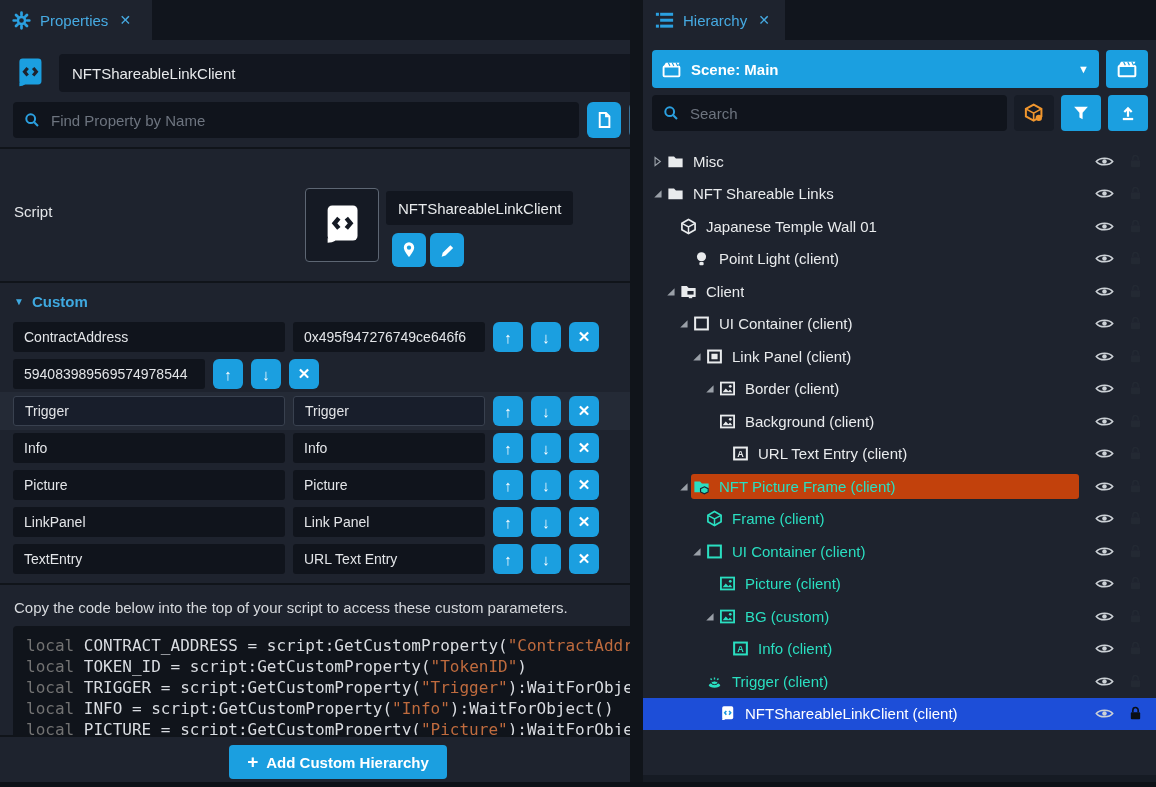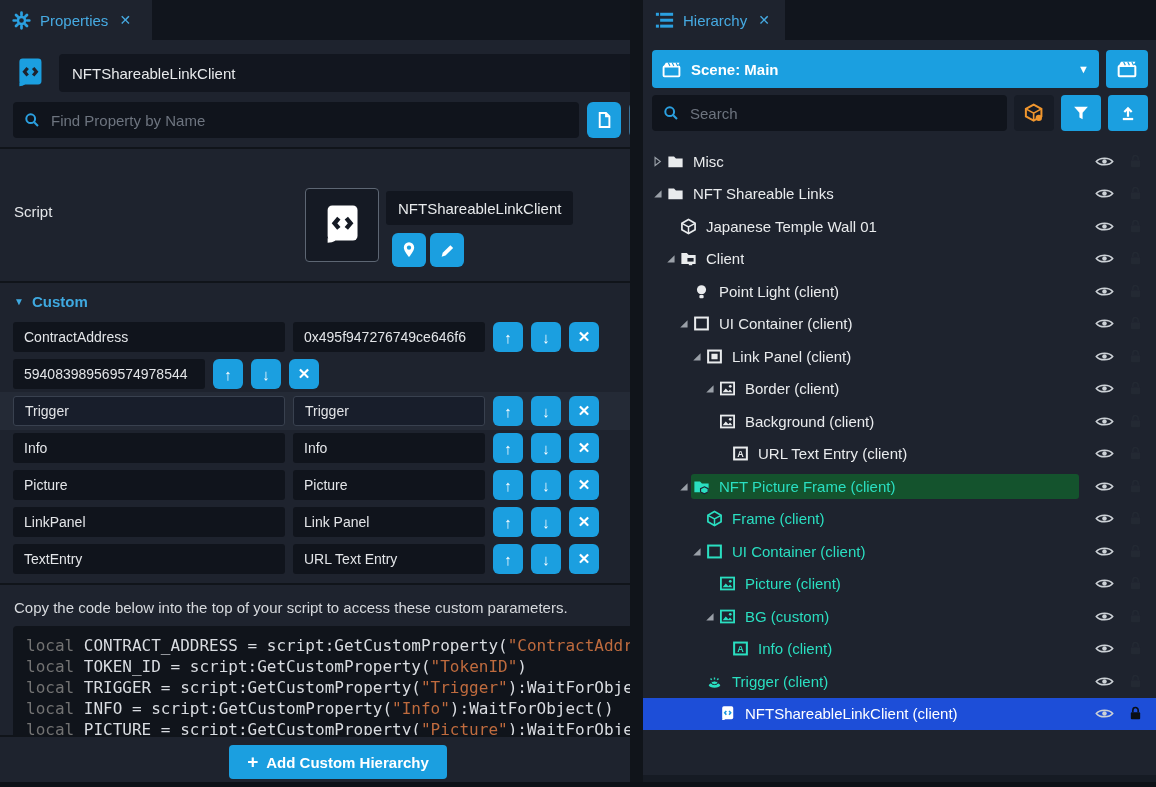--- a/index.html
+++ b/index.html
@@ -86,21 +86,21 @@
   .hsearch-row{display:flex;gap:7px;padding:7px 8px 0 9px;height:36px;}
   .sqbtn{width:40px;height:36px;border:none;border-radius:4px;display:grid;place-items:center;cursor:pointer;}
   .cube-btn{background:#171c26;}
   .blue{background:#1b9fe0;}
   .tree{margin-top:14px;}
   .trow{height:32.5px;display:flex;align-items:center;padding:0 12px 0 6px;font-size:15px;color:#e9ebed;justify-content:flex-end;}
   .trow.teal{color:#2adfc1;}
   .trow.sel{background:#1d4ed8;color:#fff;--icon-bg:#1795e0;}
   .tri{width:16px;flex:none;display:flex;align-items:center;justify-content:center;color:#9aa0a8;}
   .tbody{display:flex;align-items:center;gap:9px;padding:4px 9px 4px 2px;border-radius:3px;min-width:0;}
-  .trow.hlrow .tbody{background:#14532d;flex:1;margin-right:16px;}
+  .trow.hlrow .tbody{background:#c2410c;flex:1;margin-right:16px;}
   .ticon{display:flex;flex:none;}
   .tlabel{white-space:nowrap;overflow:hidden;text-overflow:ellipsis;}
   .eyecol{margin-left:auto;display:flex;align-items:center;gap:13px;flex:none;}
   .eye{color:#ccd1d6;display:flex;}
   .lockic{color:#232933;display:flex;}
   .trow.sel .lockic{color:#0a0e14;}
   .bottomstrip{position:absolute;left:0;right:0;bottom:0;height:5px;background:#0d1117;}
 </style>
 </head>
 <body>
@@ -394,60 +394,60 @@
               </span>
               <span class="lockic">
                 <svg width="17" height="17" viewBox="0 0 16 16">
                   <rect x="3.6" y="6.9" width="8.8" height="6.6" rx="1" fill="currentColor"></rect>
                   <path d="M5.5 6.9V4.9a2.5 2.5 0 0 1 5 0v2" fill="none" stroke="currentColor" stroke-width="1.5"></path>
                 </svg>
               </span>
             </span>
           </div>
           <div class="trow">
+            <span class="tri" style="margin-left:26px"></span>
+            <span class="tbody">
+              <span class="ticon">
+                <svg width="17" height="17" viewBox="0 0 16 16">
+                  <circle cx="8" cy="6.3" r="4.3" fill="currentColor"></circle>
+                  <rect x="6" y="11.2" width="4" height="3.2" rx="1" fill="currentColor"></rect>
+                </svg>
+              </span>
+              <span class="tlabel">Point Light (client)</span>
+            </span>
+            <span class="eyecol">
+              <span class="eye">
+                <svg width="19" height="19" viewBox="0 0 16 16">
+                  <path d="M1.1 8c2.9-3.7 11-3.7 13.8 0-2.9 3.7-11 3.7-13.8 0z" fill="none" stroke="currentColor" stroke-width="1.3"></path>
+                  <circle cx="8" cy="8" r="1.9" fill="currentColor"></circle>
+                </svg>
+              </span>
+              <span class="lockic">
+                <svg width="17" height="17" viewBox="0 0 16 16">
+                  <rect x="3.6" y="6.9" width="8.8" height="6.6" rx="1" fill="currentColor"></rect>
+                  <path d="M5.5 6.9V4.9a2.5 2.5 0 0 1 5 0v2" fill="none" stroke="currentColor" stroke-width="1.5"></path>
+                </svg>
+              </span>
+            </span>
+          </div>
+          <div class="trow">
             <span class="tri" style="margin-left:13px">
               <svg width="13" height="13" viewBox="0 0 16 16">
                 <path d="M13 4v9H4z" fill="currentColor"></path>
               </svg>
             </span>
             <span class="tbody">
               <span class="ticon">
                 <svg width="17" height="17" viewBox="0 0 16 16">
                   <path d="M1.3 2.8h5.1l1.8 2h6.5v8.4H1.3z" fill="currentColor"></path>
                   <rect x="6.3" y="6.8" width="7.2" height="4.8" fill="var(--icon-bg,#1e232e)" stroke="currentColor" stroke-width="1.4"></rect>
                   <path d="M8.3 13.6h3.2" stroke="currentColor" stroke-width="1.4"></path>
                 </svg>
               </span>
               <span class="tlabel">Client</span>
-            </span>
-            <span class="eyecol">
-              <span class="eye">
-                <svg width="19" height="19" viewBox="0 0 16 16">
-                  <path d="M1.1 8c2.9-3.7 11-3.7 13.8 0-2.9 3.7-11 3.7-13.8 0z" fill="none" stroke="currentColor" stroke-width="1.3"></path>
-                  <circle cx="8" cy="8" r="1.9" fill="currentColor"></circle>
-                </svg>
-              </span>
-              <span class="lockic">
-                <svg width="17" height="17" viewBox="0 0 16 16">
-                  <rect x="3.6" y="6.9" width="8.8" height="6.6" rx="1" fill="currentColor"></rect>
-                  <path d="M5.5 6.9V4.9a2.5 2.5 0 0 1 5 0v2" fill="none" stroke="currentColor" stroke-width="1.5"></path>
-                </svg>
-              </span>
-            </span>
-          </div>
-          <div class="trow">
-            <span class="tri" style="margin-left:26px"></span>
-            <span class="tbody">
-              <span class="ticon">
-                <svg width="17" height="17" viewBox="0 0 16 16">
-                  <circle cx="8" cy="6.3" r="4.3" fill="currentColor"></circle>
-                  <rect x="6" y="11.2" width="4" height="3.2" rx="1" fill="currentColor"></rect>
-                </svg>
-              </span>
-              <span class="tlabel">Point Light (client)</span>
             </span>
             <span class="eyecol">
               <span class="eye">
                 <svg width="19" height="19" viewBox="0 0 16 16">
                   <path d="M1.1 8c2.9-3.7 11-3.7 13.8 0-2.9 3.7-11 3.7-13.8 0z" fill="none" stroke="currentColor" stroke-width="1.3"></path>
                   <circle cx="8" cy="8" r="1.9" fill="currentColor"></circle>
                 </svg>
               </span>
               <span class="lockic">
                 <svg width="17" height="17" viewBox="0 0 16 16">

